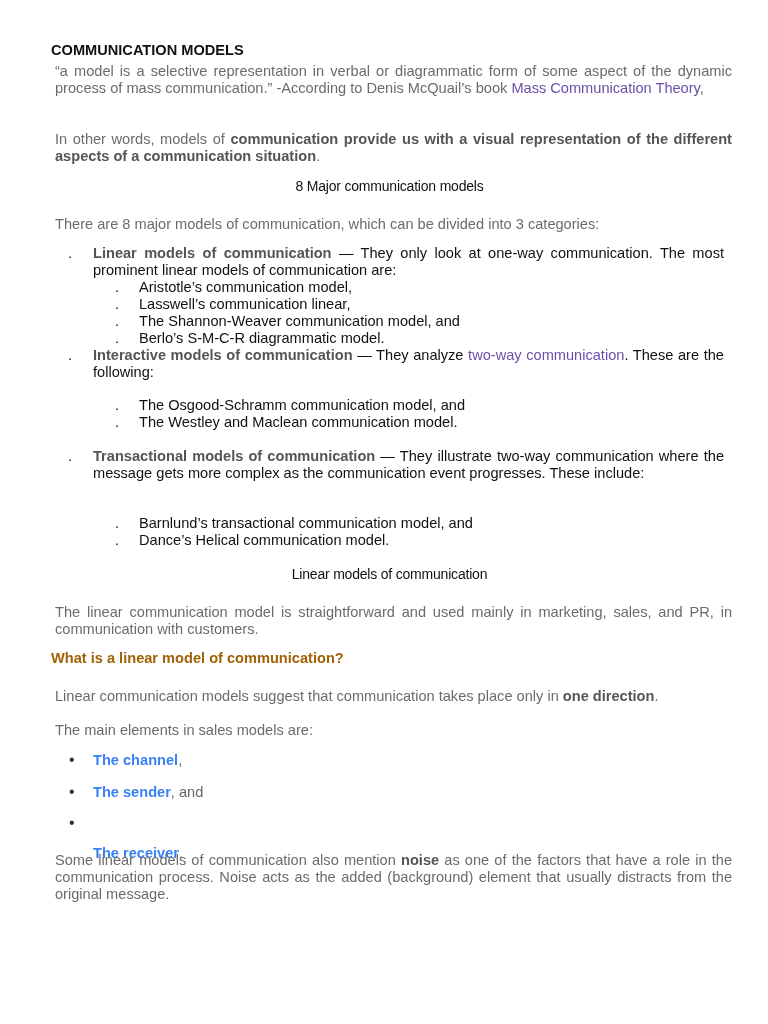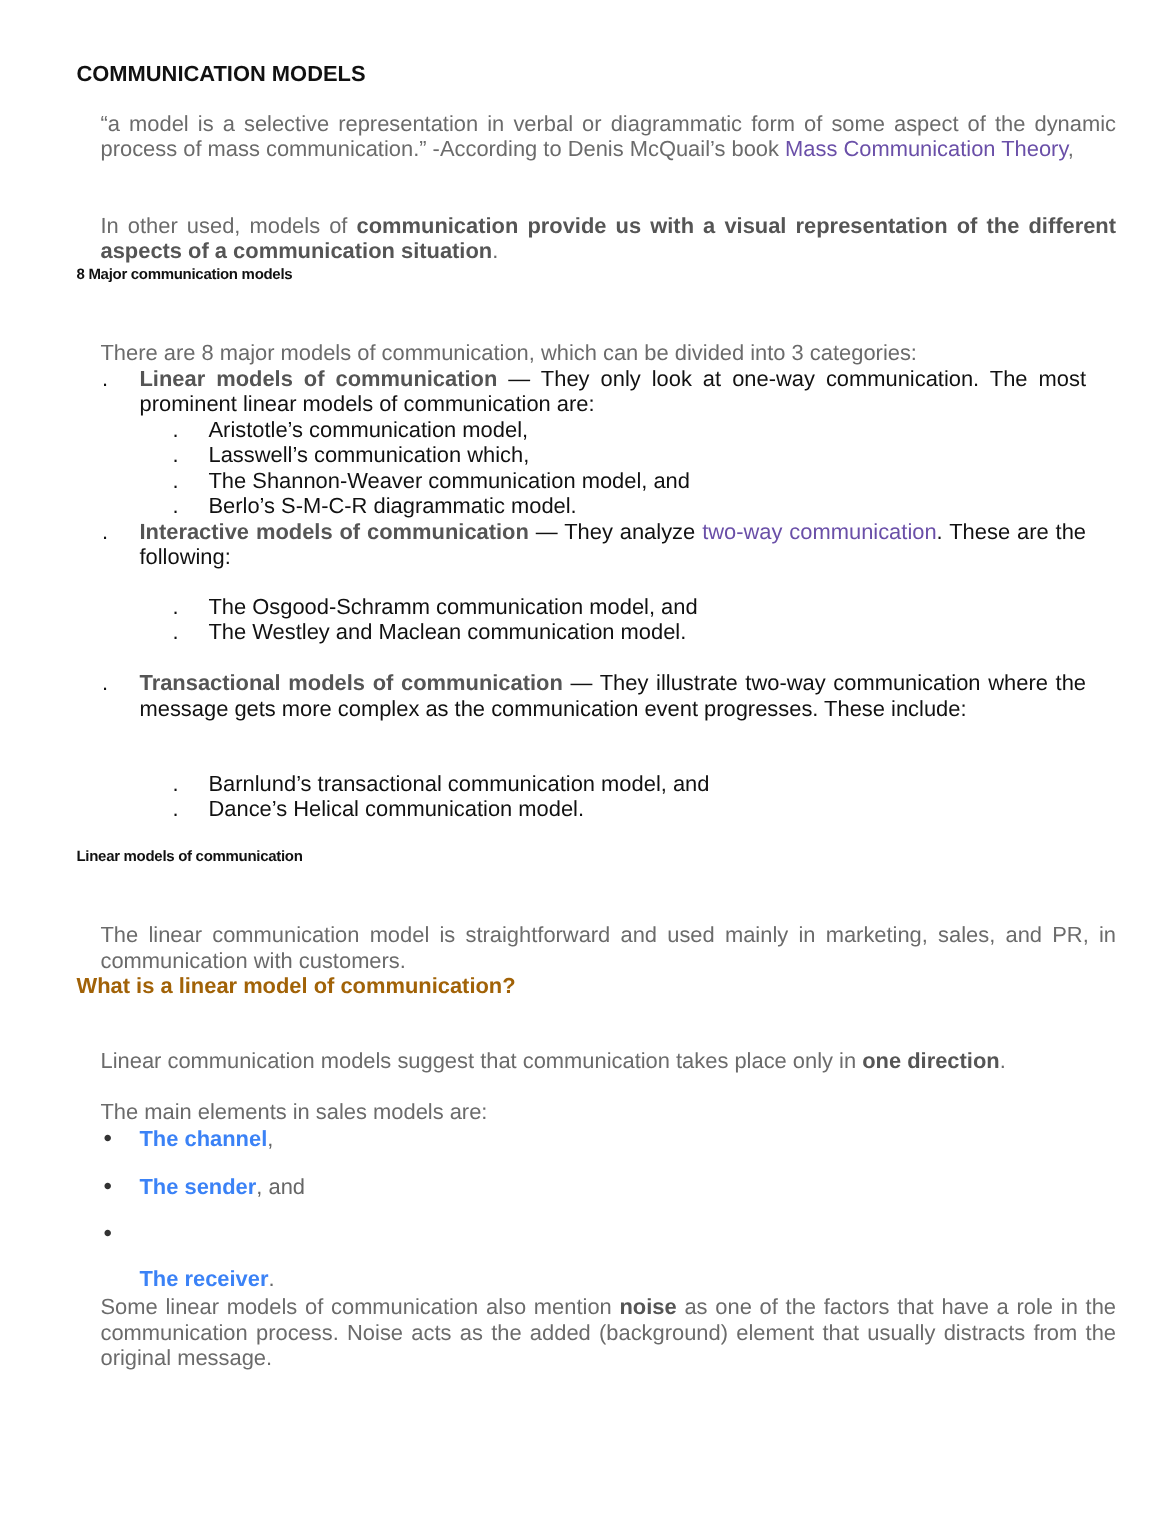--- a/index.html
+++ b/index.html
@@ -1,55 +1,55 @@
 <!DOCTYPE html>
 <html><head>
 <meta charset="utf-8">
 <style>
   html, body { margin:0; padding:0; background:#ffffff; }
   body { width:768px; height:1024px; overflow:hidden; position:relative;
          font-family:"Liberation Sans", sans-serif; font-size:14.6px; color:#000; }
   .page { position:absolute; left:47px; top:42px; width:677px; }
-  .p { margin:16px; line-height:17px; text-align:justify; }
+  .p { margin:4px; line-height:17px; text-align:justify; }
   .grey { color:#6b6b6b; }
   .strong-grey { color:#555; font-weight:bold; }
   .link { color:#6a4fa8; }
   .title { font-weight:bold; color:#111; line-height:17px; }
-  .h2 { font-weight:bold; color:#111; font-size:10px; letter-spacing:-0.2px; }
+  .h2 { font-weight:normal; color:#111; font-size:14px; letter-spacing:-0.2px;text-align:center; }
   .h3 { font-weight:bold; color:#a16207; }
   .abs { position:absolute; left:4px; width:677px; }
   .item { position:absolute; left:46px; width:631px; line-height:17px; text-align:justify; color:#111; }
   .bul { position:absolute; left:21px; color:#111; }
   .sub { position:absolute; left:92px; line-height:17px; color:#111; white-space:nowrap; }
   .subbul { position:absolute; left:68px; color:#111; }
   .dot { position:absolute; left:22px; font-size:16px; color:#333; }
   .elem { position:absolute; left:46px; line-height:17px; color:#666; }
   .elem b { color:#3b82f6; }
 </style>
 </head>
 <body>
 
 <div class="page">
 
   <div class="abs title" style="top:0;">COMMUNICATION MODELS</div>
 
   <p class="abs p grey" style="top:17px;"><span>“a model is a selective representation in verbal or diagrammatic form of some aspect of the dynamic process of mass communication.”   -According to Denis McQuail’s book </span><span class="link">Mass Communication Theory</span><span>,</span></p>
 
-  <p class="abs p grey" style="top:85px;"><span>In other used, models of </span><b class="strong-grey">communication provide us with a visual representation of the different aspects of a communication situation</b><span>.</span></p>
+  <p class="abs p grey" style="top:85px;"><span>In other words, models of </span><b class="strong-grey">communication provide us with a visual representation of the different aspects of a communication situation</b><span>.</span></p>
 
   <div class="abs h2" style="top:136px;">8 Major communication models</div>
 
   <p class="abs p grey" style="top:170px;">There are 8 major models of communication, which can be divided into 3 categories:</p>
 
   <span class="bul" style="top:203px;">.</span>
   <div class="item" style="top:203px;"><b class="strong-grey">Linear models of communication</b><span> — They only look at one-way communication. The most prominent linear models of communication are:</span></div>
   <span class="subbul" style="top:237px;">.</span>
   <div class="sub" style="top:237px;">Aristotle’s communication model,</div>
   <span class="subbul" style="top:254px;">.</span>
-  <div class="sub" style="top:254px;">Lasswell’s communication which,</div>
+  <div class="sub" style="top:254px;">Lasswell’s communication linear,</div>
   <span class="subbul" style="top:271px;">.</span>
   <div class="sub" style="top:271px;text-align:center;">The Shannon-Weaver communication model, and</div>
   <span class="subbul" style="top:288px;">.</span>
   <div class="sub" style="top:288px;">Berlo’s S-M-C-R diagrammatic model.</div>
 
   <span class="bul" style="top:305px;">.</span>
   <div class="item" style="top:305px;"><b class="strong-grey">Interactive models of communication</b><span> — They analyze </span><span class="link">two-way communication</span><span>. These are the following:</span></div>
   <span class="subbul" style="top:355px;">.</span>
   <div class="sub" style="top:355px;">The Osgood-Schramm communication model, and</div>
   <span class="subbul" style="top:372px;">.</span>

